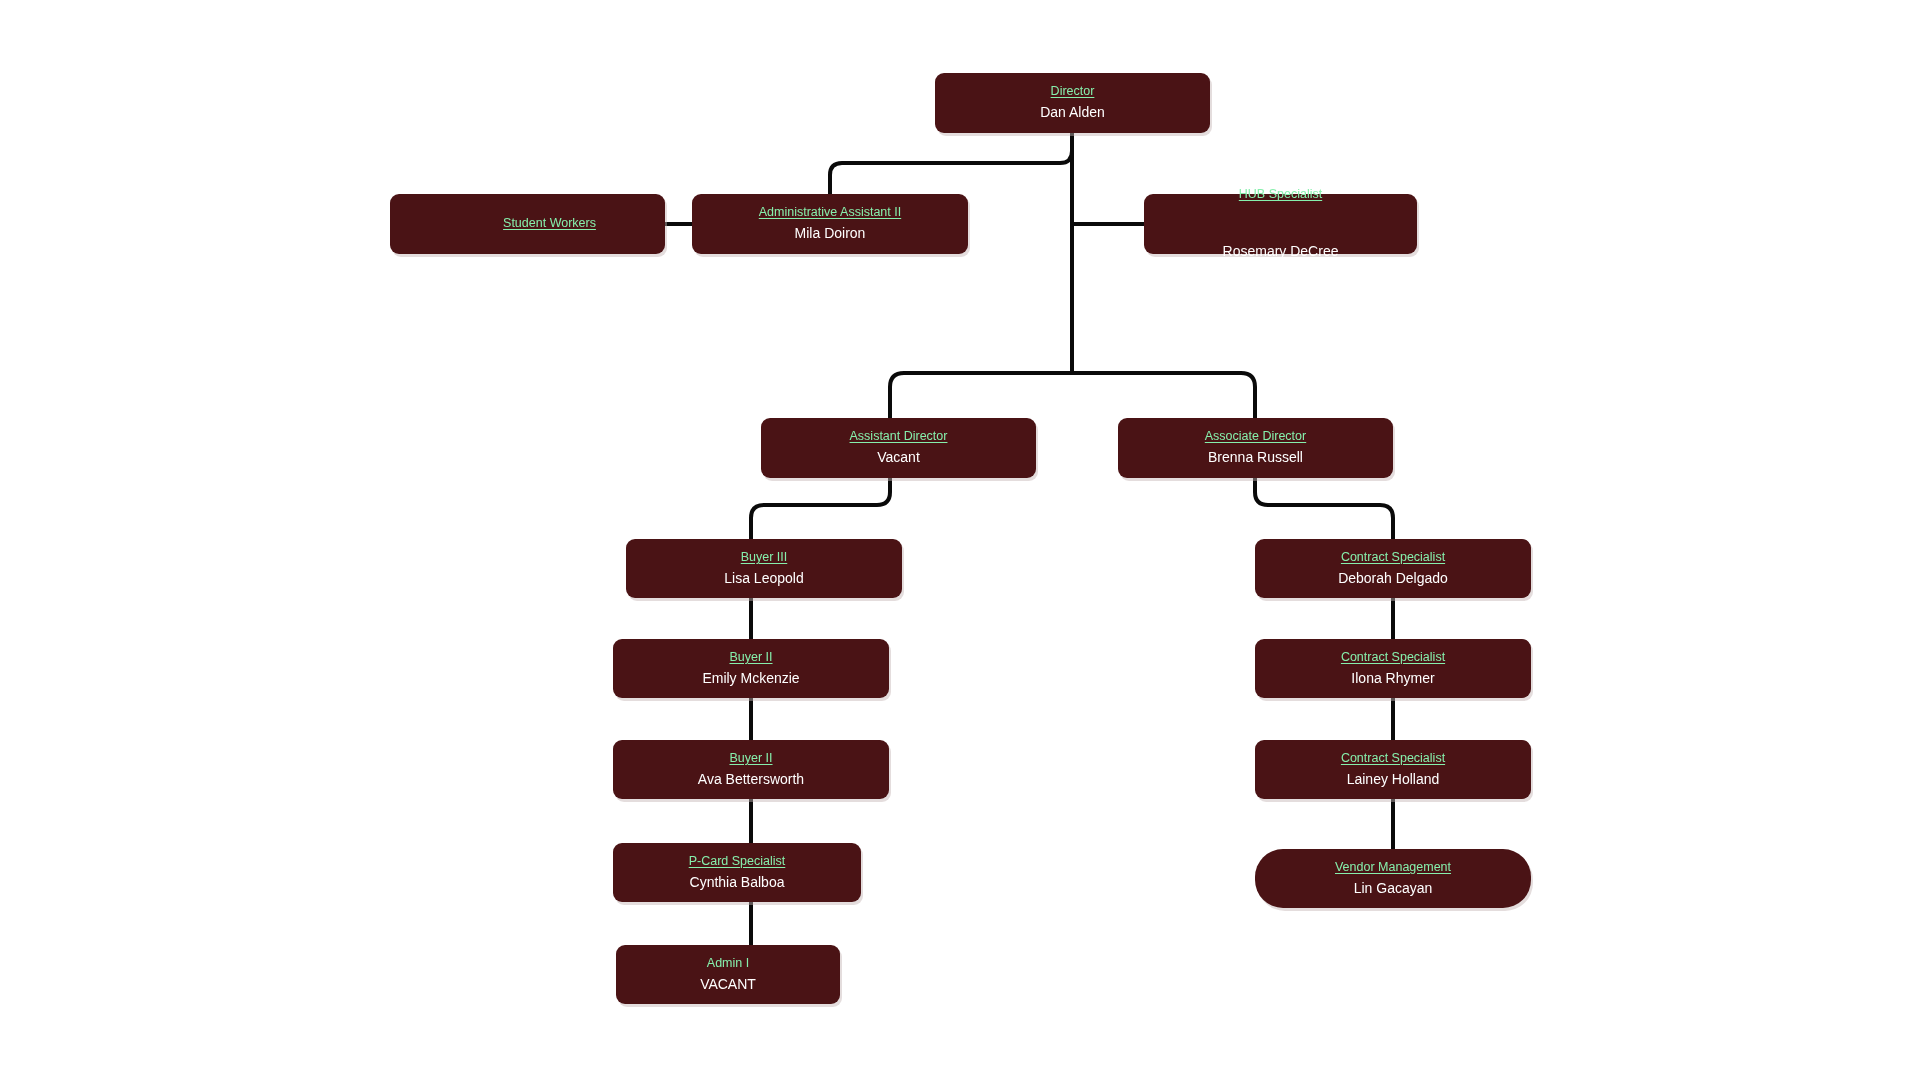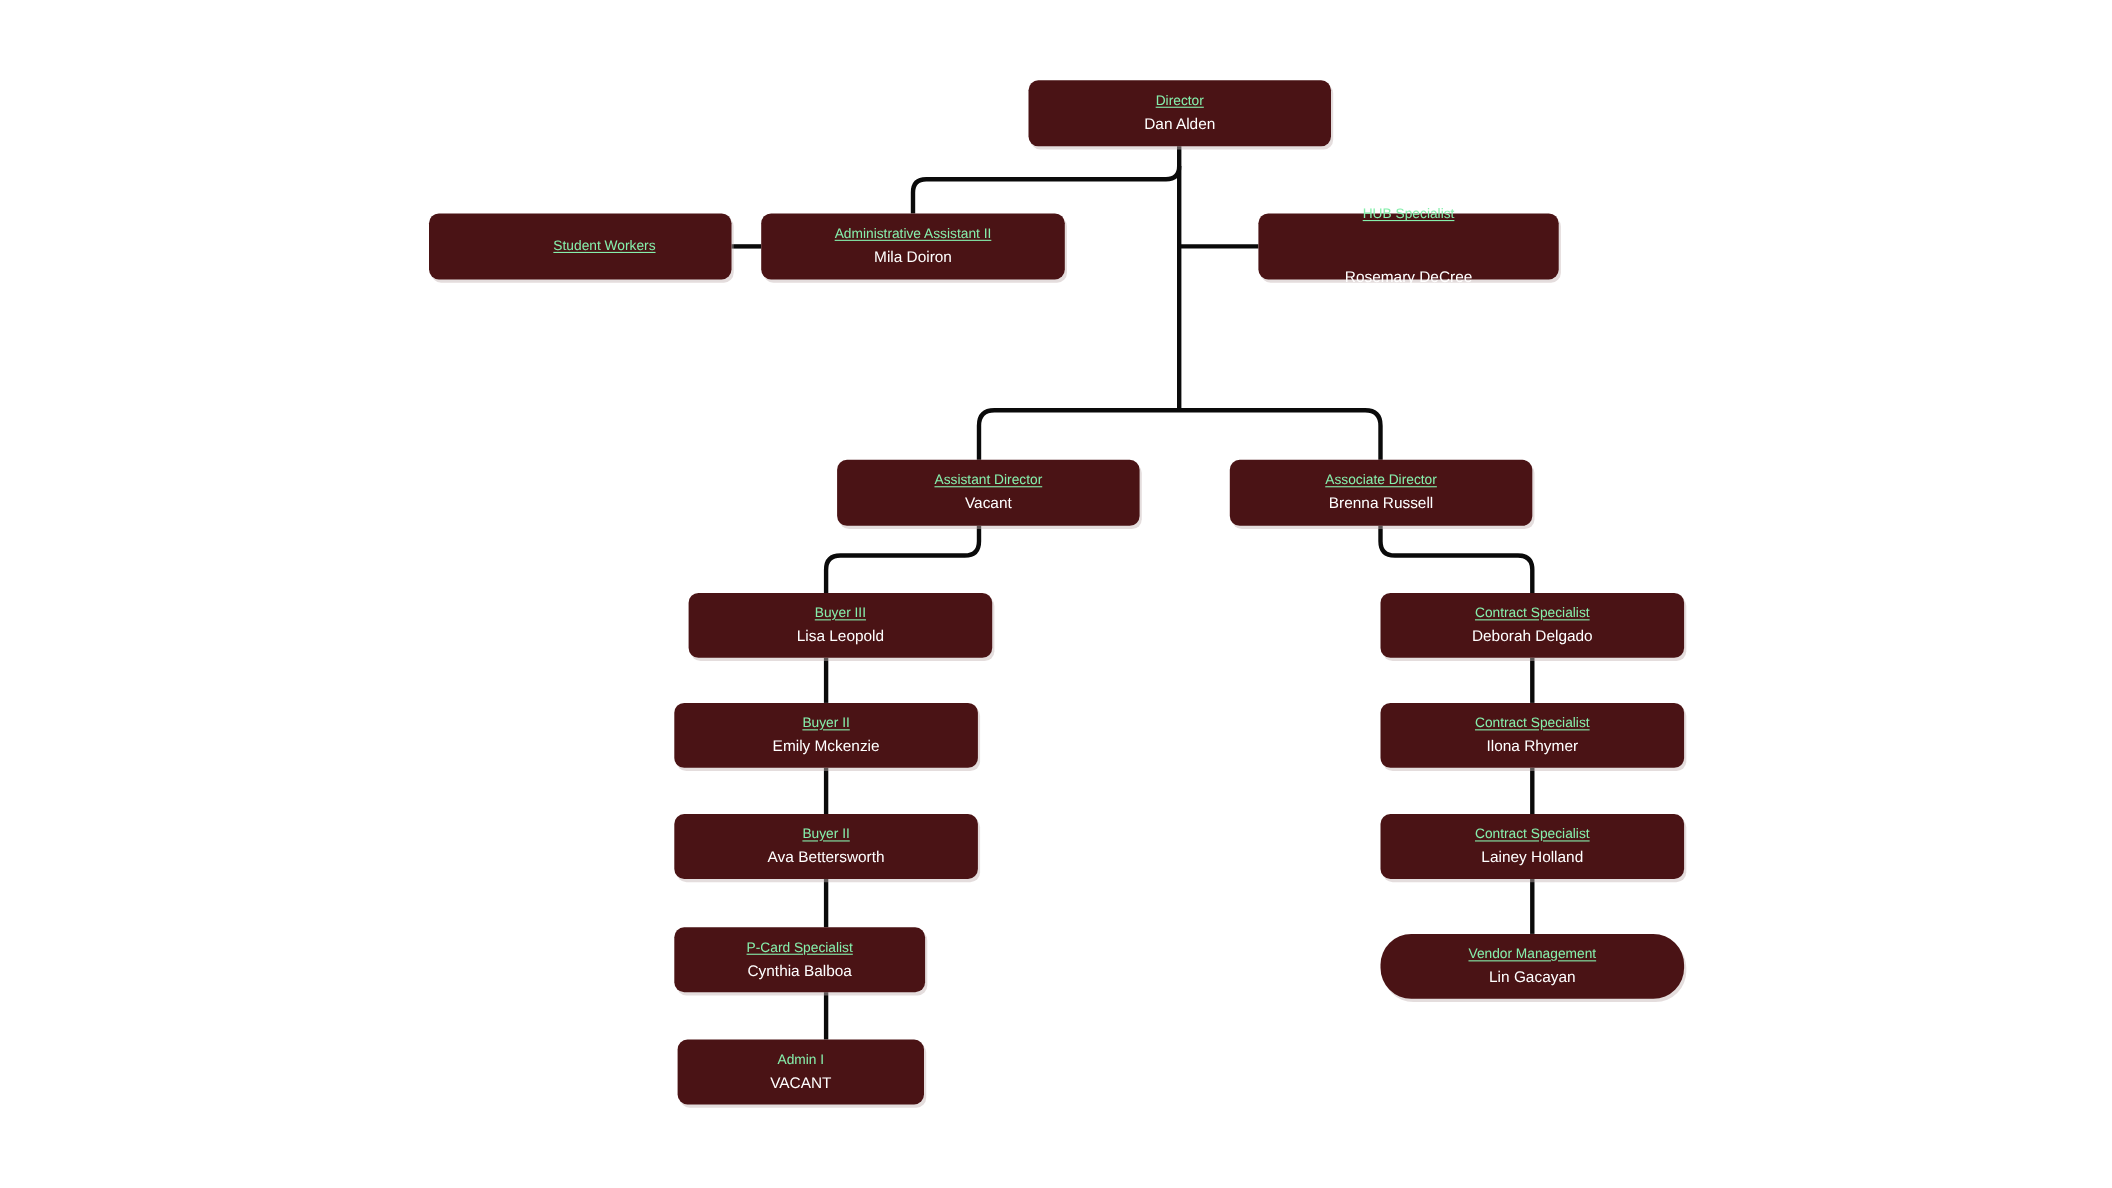--- a/index.html
+++ b/index.html
@@ -118,21 +118,21 @@
   <div class="node" style="left: 613px; top: 639px; width: 276px; height: 59px;">
     <div class="title">Buyer II</div>
     <div class="name">Emily Mckenzie</div>
   </div>
 
   <div class="node" style="left: 613px; top: 740px; width: 276px; height: 59px;">
     <div class="title">Buyer II</div>
     <div class="name">Ava Bettersworth</div>
   </div>
 
-  <div class="node" style="left: 613px; top: 843px; width: 228px; height: 59px;">
+  <div class="node" style="left: 613px; top: 843px; width: 248px; height: 59px;">
     <div class="title">P-Card Specialist</div>
     <div class="name">Cynthia Balboa</div>
   </div>
 
   <div class="node" style="left: 616px; top: 945px; width: 224px; height: 59px;">
     <div class="title no-underline">Admin I</div>
     <div class="name">VACANT</div>
   </div>
 
   <div class="node" style="left: 1255px; top: 539px; width: 276px; height: 59px;">

